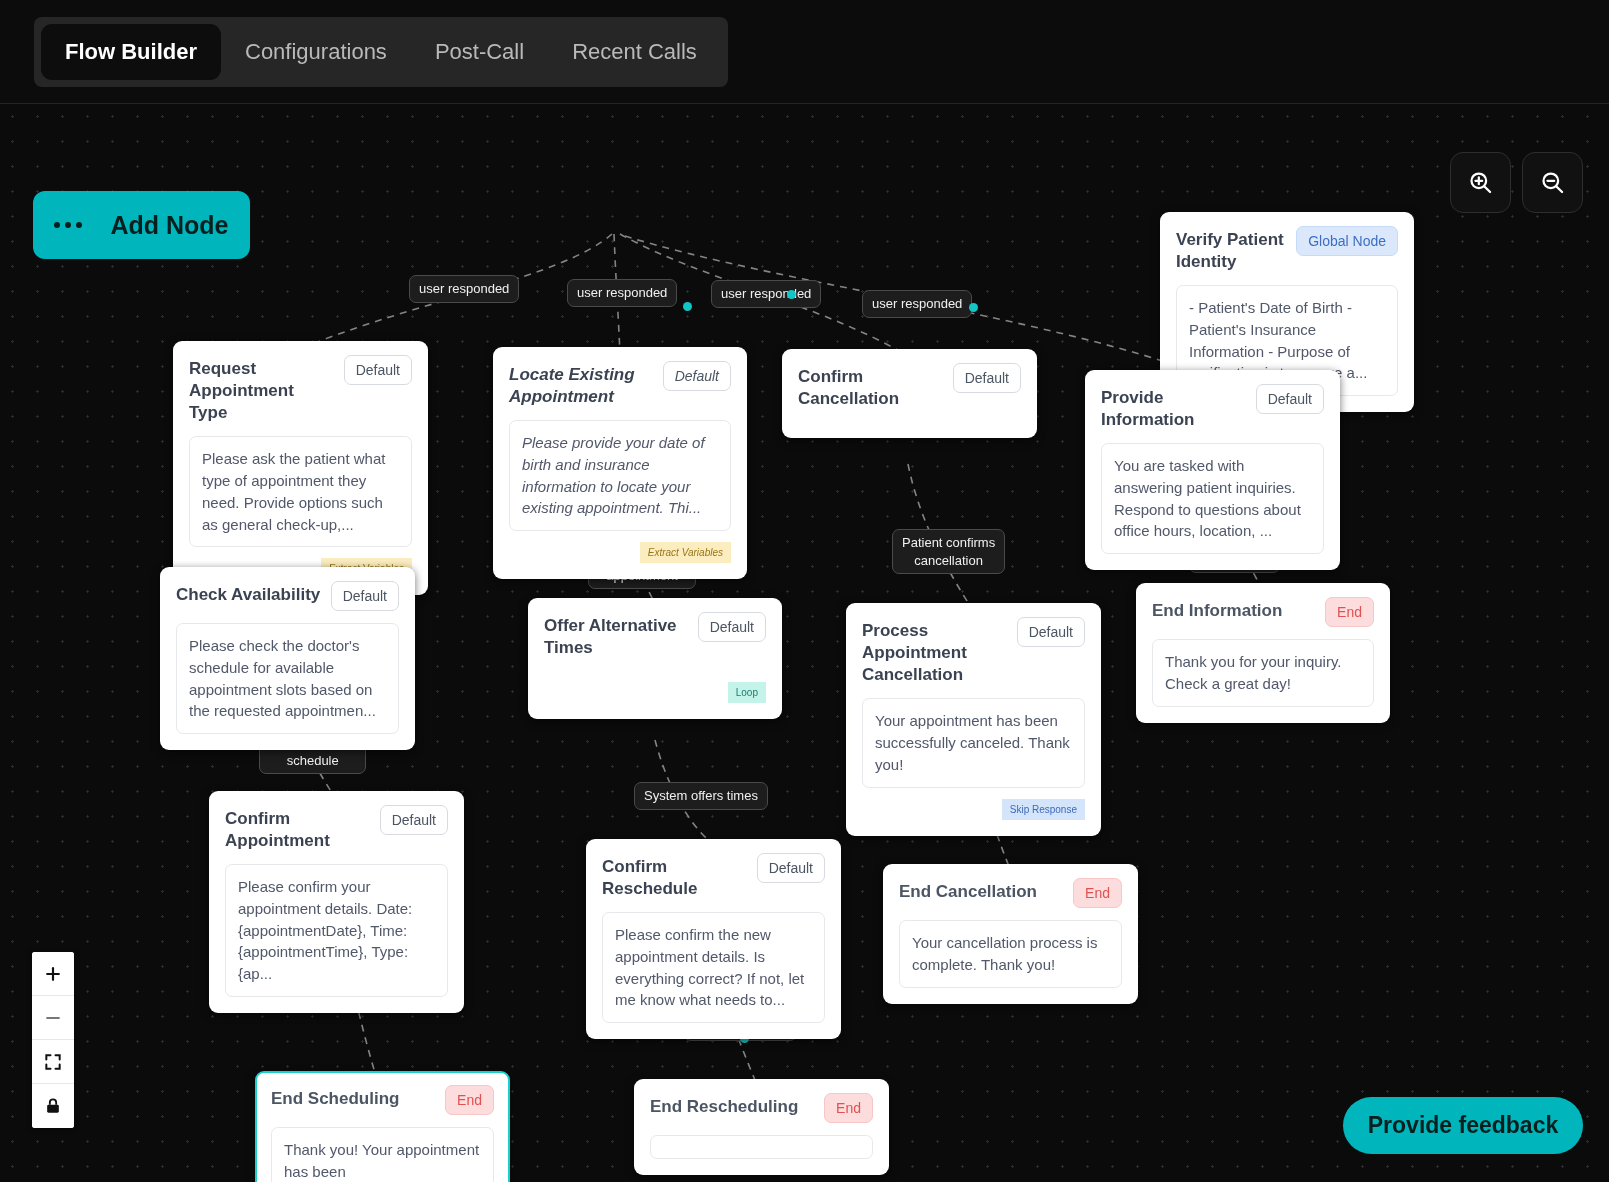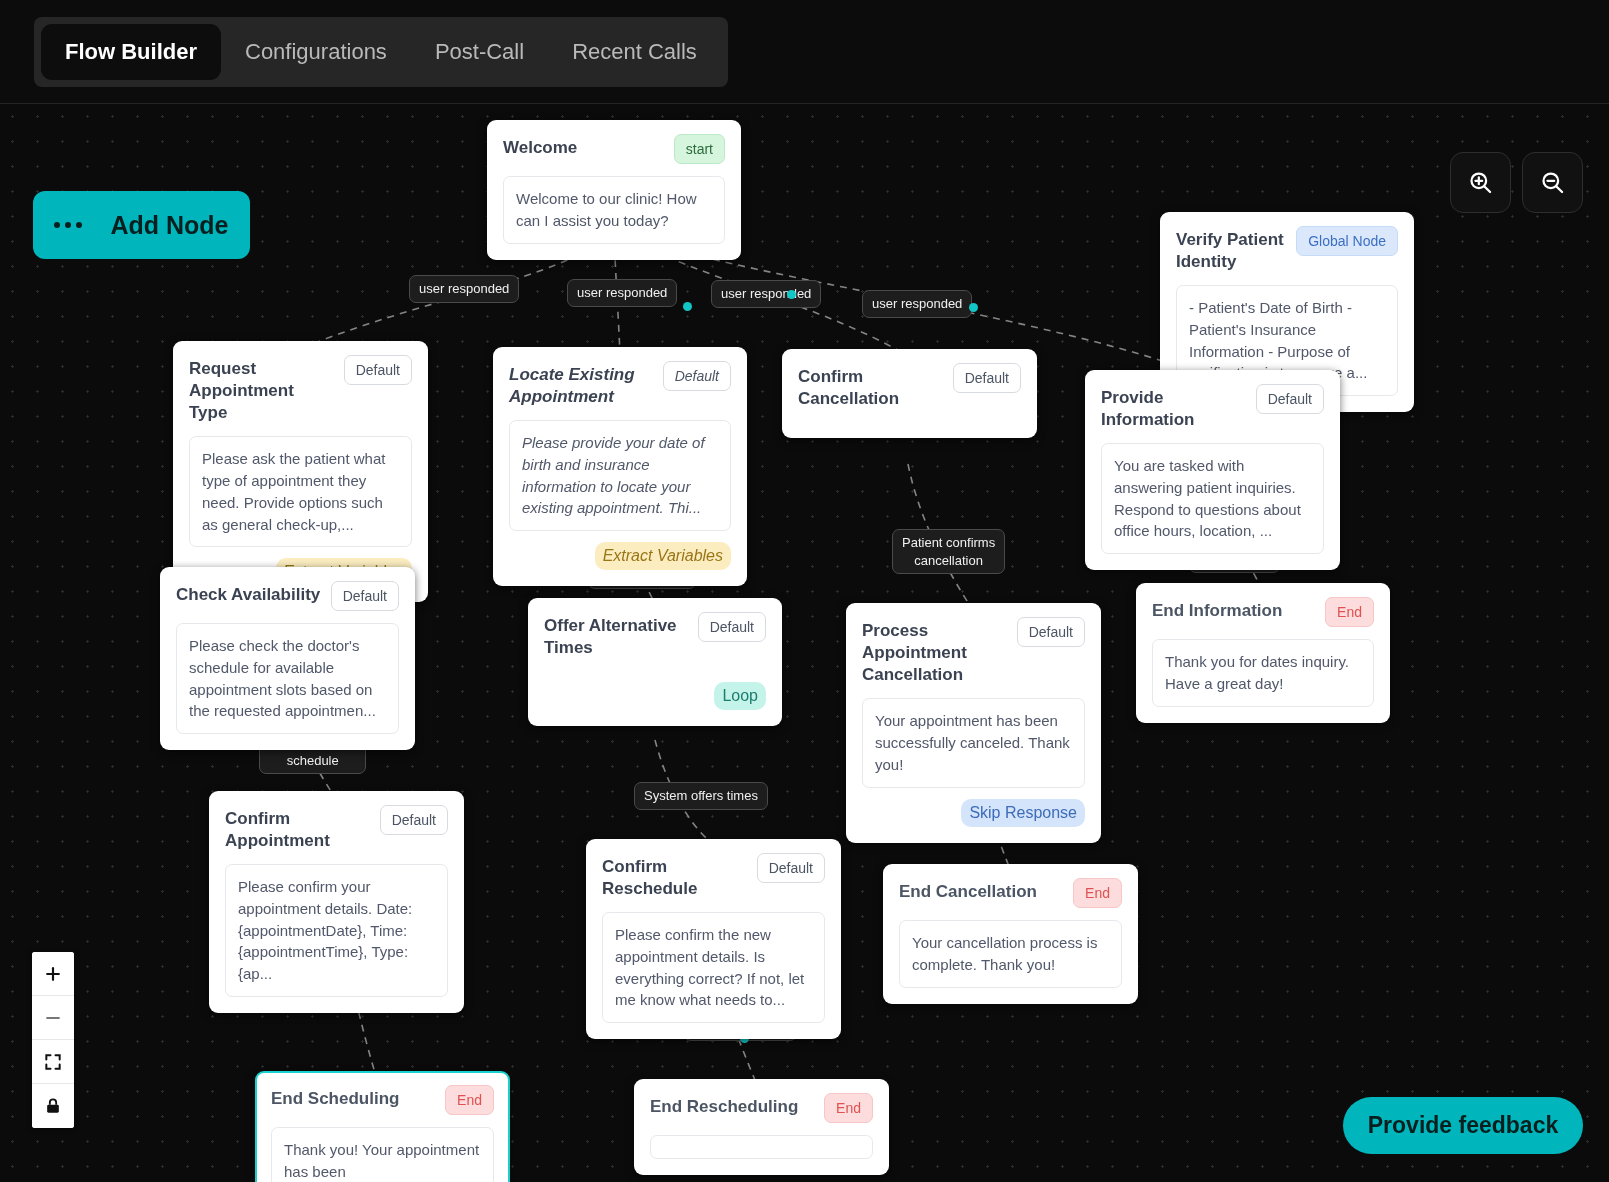--- a/index.html
+++ b/index.html
@@ -81,21 +81,21 @@
   .badge.start { background: #d6f5dd; border-color: #bce9c8; color: #2b6b3c; }
   .badge.global { background: #dbe8fb; border-color: #c5dbf7; color: #3b6fc4; }
   .badge.end { background: #fcdcdc; border-color: #f7c7c7; color: #e05252; }
   .node-body {
     border: 1px solid #e6e8eb; border-radius: 7px;
     padding: 11px 12px;
     font-size: 15px; color: #51586a; line-height: 1.45;
   }
   .node-foot { display: flex; justify-content: flex-end; margin-top: 11px; }
   .mini {
-    font-size: 16px; border-radius: 10px; padding: 5px 8px; white-space: nowrap;
+    font-size: 10px; border-radius: 0; padding: 5px 8px; white-space: nowrap;
   }
   .mini.extract { background: #fbedc0; color: #9a7516; }
   .mini.loop { background: #c4f3ea; color: #1d7d6c; }
   .mini.skip { background: #d4e4fb; color: #3c6cb8; }
 
   
   .elabel {
     position: absolute;
     background: #1d1d1d;
     border: 1px solid #4a4a4a;
@@ -243,27 +243,20 @@
   <div class="elabel" style="left:305px; top:879px;">Patient confirms</div>
   <div class="elabel" style="left:684px; top:909px;">Patient confirms</div>
 
   <div class="dot" style="left:683px; top:198px;"></div>
   <div class="dot" style="left:787px; top:186px;"></div>
   <div class="dot" style="left:969px; top:199px;"></div>
   <div class="dot" style="left:361px; top:900px;"></div>
   <div class="dot" style="left:740px; top:930px;"></div>
   <div class="dot" style="left:973px; top:716px;"></div>
 
-  <div class="node" style="left:487px; top:16px; width:254px;">
-    <div class="node-head">
-      <div class="node-title">Welcome</div>
-      <div class="badge start">start</div>
-    </div>
-    <div class="node-body">Welcome to our clinic! How can I assist you today?</div>
-  </div>
 
   <div class="node" style="left:1160px; top:108px; width:254px;">
     <div class="node-head">
       <div class="node-title">Verify Patient Identity</div>
       <div class="badge global">Global Node</div>
     </div>
     <div class="node-body">- Patient's Date of Birth - Patient's Insurance Information - Purpose of verification is to ensure a...</div>
   </div>
 
   <div class="node" style="left:173px; top:237px; width:255px;">
@@ -330,21 +323,21 @@
     <div class="node-foot">
       <span class="mini skip">Skip Response</span>
     </div>
   </div>
 
   <div class="node end-node" style="left:1136px; top:479px; width:254px;">
     <div class="node-head">
       <div class="node-title">End Information</div>
       <div class="badge end">End</div>
     </div>
-    <div class="node-body">Thank you for dates inquiry. Have a great day!</div>
+    <div class="node-body">Thank you for your inquiry. Check a great day!</div>
   </div>
 
   <div class="node" style="left:209px; top:687px; width:255px;">
     <div class="node-head">
       <div class="node-title">Confirm Appointment</div>
       <div class="badge">Default</div>
     </div>
     <div class="node-body">Please confirm your appointment details. Date: {appointmentDate}, Time: {appointmentTime}, Type: {ap...</div>
   </div>
 

